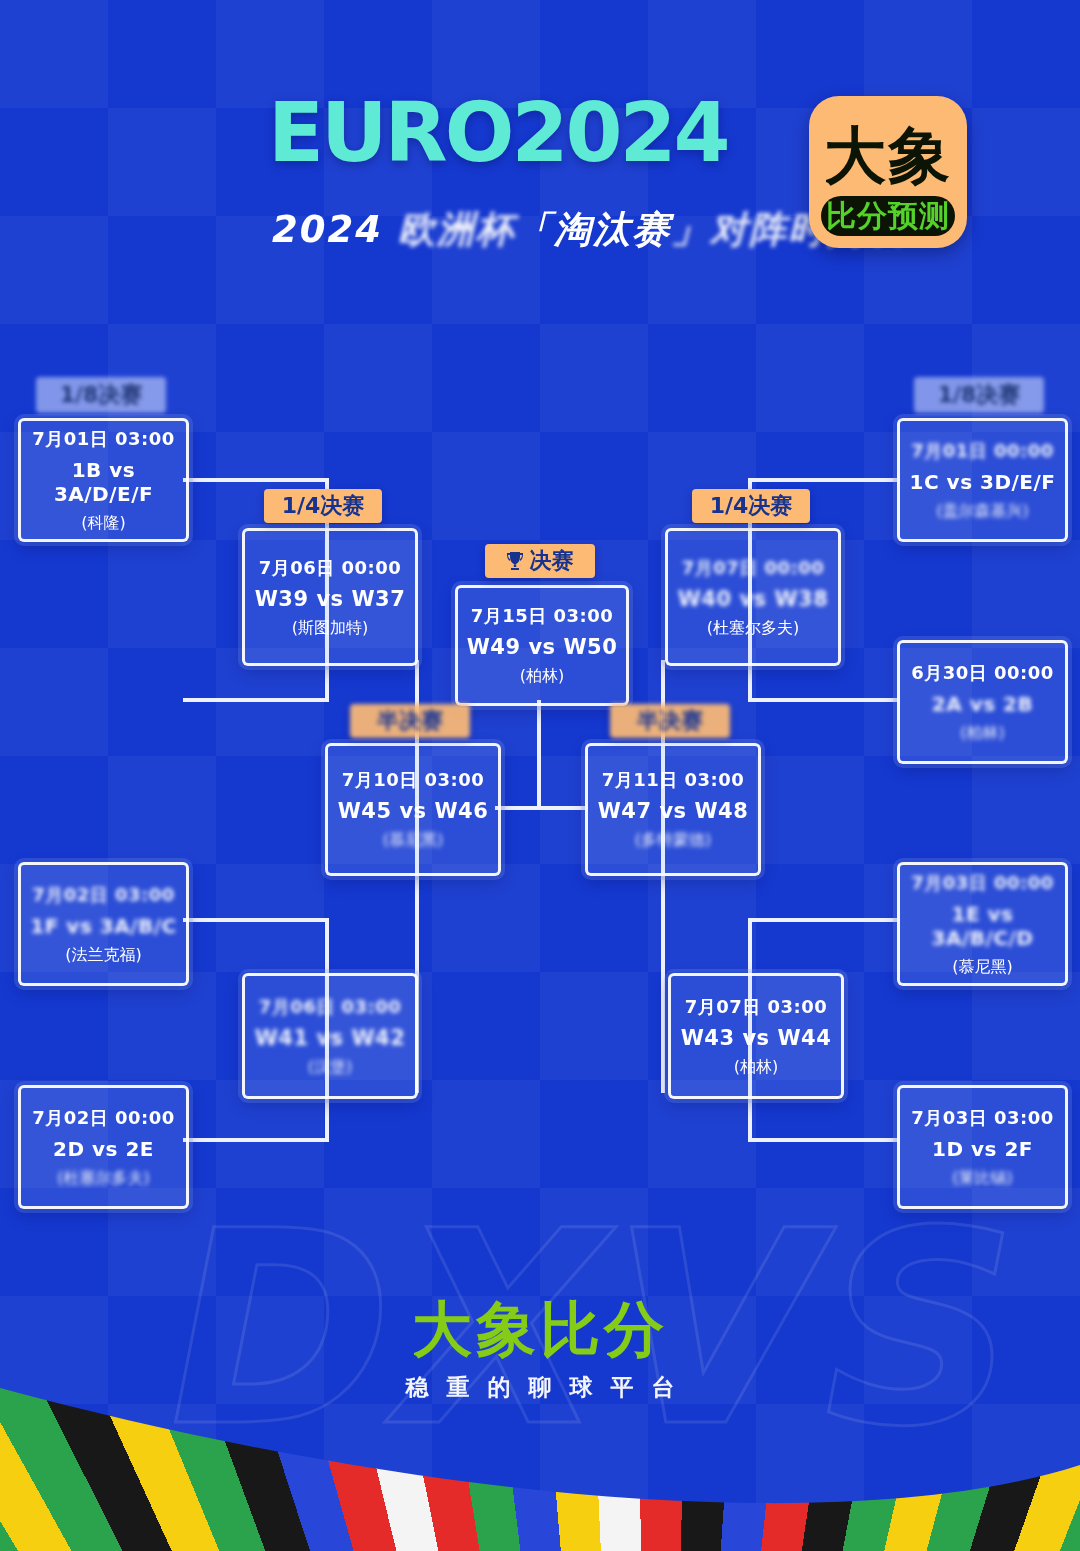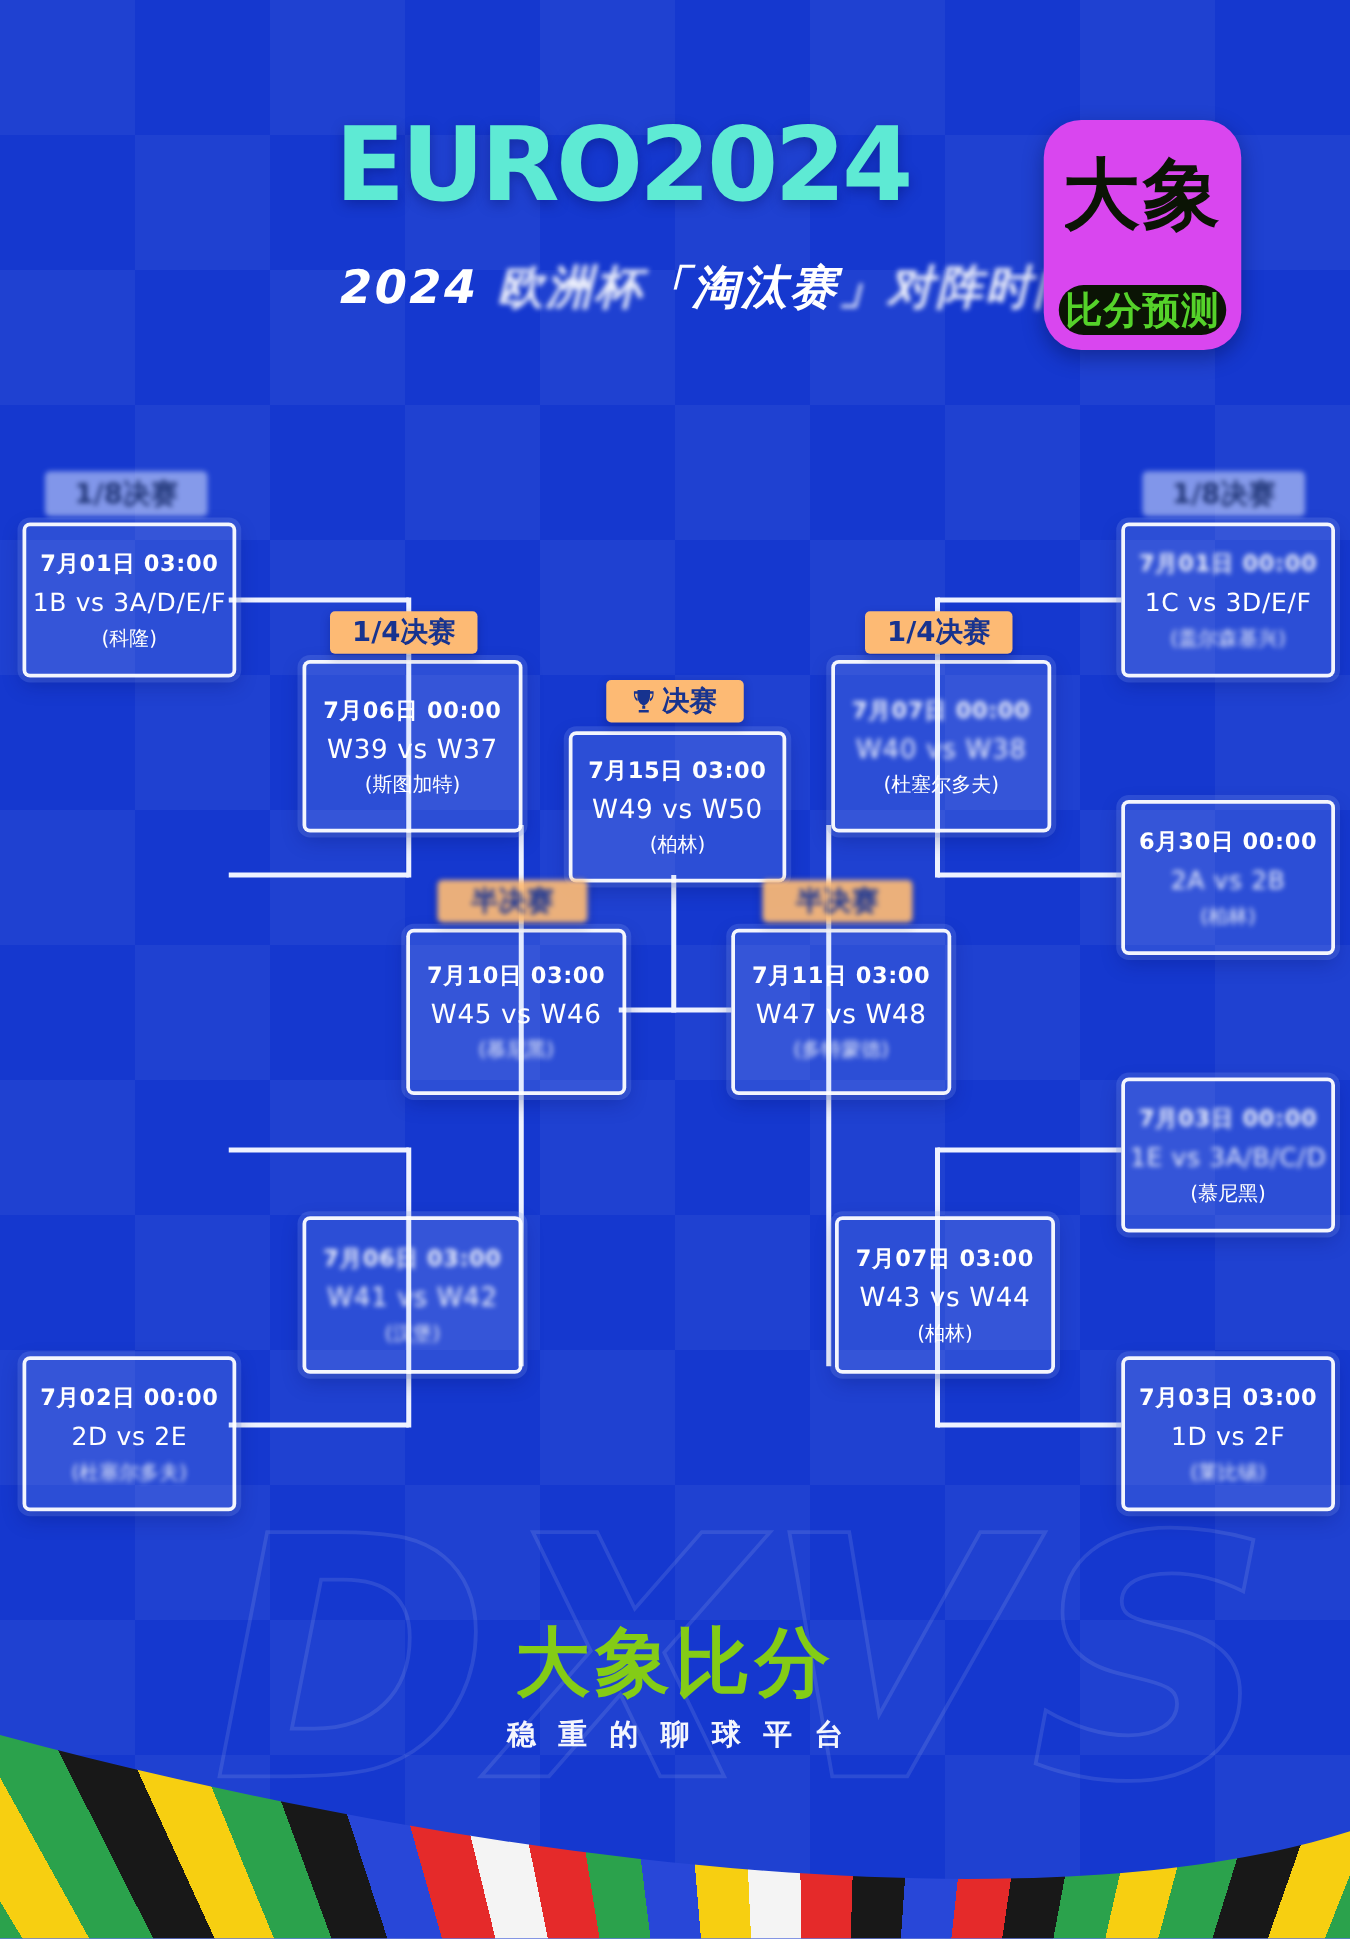--- a/index.html
+++ b/index.html
@@ -16,36 +16,36 @@
       #2847d8 64deg 80deg,#ffffff 80deg 96deg,#e52a2a 96deg 112deg,#2ba24c 112deg 128deg,
       #f7cf11 128deg 144deg,#181818 144deg 160deg,#2847d8 160deg 176deg,#ffffff 176deg 192deg);
     box-shadow:0 6px 18px rgba(0,10,70,.35);}
   .logo svg.trophy{position:absolute;left:31px;top:4px;}
   .logo .tm{position:absolute;left:122px;top:138px;color:#eef2ff;font-size:11px;font-weight:700;}
   .euro-title{position:absolute;left:268px;top:92px;width:560px;color:#5eead4;
     font-size:82px;font-weight:800;letter-spacing:-3px;line-height:1;white-space:nowrap;
     text-shadow:0 3px 10px rgba(0,10,80,.35);}
   .euro-sub{position:absolute;left:272px;top:205px;width:560px;color:#fff;
     font-size:37px;font-weight:800;letter-spacing:2px;white-space:nowrap;font-style:italic;}
-  .badge{position:absolute;left:835px;top:96px;width:158px;height:184px;border-radius:30px;
-    background:#d946ef;box-shadow:0 6px 16px rgba(0,10,70,.4);}
+  .badge{position:absolute;left:809px;top:96px;width:158px;height:152px;border-radius:30px;
+    background:#fdba74;box-shadow:0 6px 16px rgba(0,10,70,.4);}
   .badge .b1{position:absolute;left:0;top:18px;width:100%;text-align:center;color:#0b1405;
     font-size:62px;font-weight:800;letter-spacing:2px;}
   .badge .b2{position:absolute;left:12px;bottom:12px;width:134px;height:40px;border-radius:20px;
     background:#0b1405;display:flex;align-items:center;justify-content:center;
     color:#55d22a;font-size:30px;font-weight:800;letter-spacing:1px;margin-top:12px;}
   
   .line{position:absolute;background:#eef2ff;z-index:1;}
   .box{position:absolute;z-index:2;border:3px solid rgba(255,255,255,.95);border-radius:6px;
     background:rgba(170,190,255,.16);
     box-shadow:0 0 0 4px rgba(130,160,245,.22), 0 6px 16px rgba(0,15,90,.28);
     display:flex;flex-direction:column;align-items:center;justify-content:center;gap:7px;
     color:#fff;text-align:center;}
   .box .date{font-size:18px;font-weight:600;letter-spacing:.5px;}
-  .box .match{font-size:20px;font-weight:400;letter-spacing:.5px;}
+  .box .match{font-size:20px;font-weight:700;letter-spacing:.5px;}
   .box .venue{font-size:16px;font-weight:500;}
   .box.center .match{font-size:21px;}
   .pill{position:absolute;z-index:3;display:flex;align-items:center;justify-content:center;gap:7px;
     background:#fdba74;color:#17338f;font-weight:800;font-size:22px;border-radius:4px;
     box-shadow:0 3px 8px rgba(0,15,90,.3);}
   .pill.soft{background:rgba(216,227,255,.6);color:#21356f;box-shadow:none;}
   .fz{filter:blur(2.2px);opacity:.92;}
   
   .watermark{position:absolute;left:170px;top:1195px;width:800px;z-index:1;
     font-size:268px;font-weight:800;font-style:italic;letter-spacing:6px;line-height:1;
@@ -103,20 +103,25 @@
       </svg>
     <span>决赛</span>
   </div>
   <div class="pill fz" style="left:350px;top:704px;width:120px;height:34px">半决赛</div>
   <div class="pill fz" style="left:610px;top:704px;width:120px;height:34px">半决赛</div>
 
   <div class="box" style="left:18px;top:418px;width:165px;height:118px">
     <div class="date">7月01日 03:00</div>
     <div class="match">1B vs 3A/D/E/F</div>
     <div class="venue">(科隆)</div>
+  </div>
+  <div class="box" style="left:18px;top:862px;width:165px;height:118px">
+    <div class="date fz">7月02日 03:00</div>
+    <div class="match fz">1F vs 3A/B/C</div>
+    <div class="venue">(法兰克福)</div>
   </div>
   <div class="box" style="left:18px;top:1085px;width:165px;height:118px">
     <div class="date">7月02日 00:00</div>
     <div class="match">2D vs 2E</div>
     <div class="venue fz">(杜塞尔多夫)</div>
   </div>
 
   <div class="box" style="left:897px;top:418px;width:165px;height:118px">
     <div class="date fz">7月01日 00:00</div>
     <div class="match">1C vs 3D/E/F</div>

